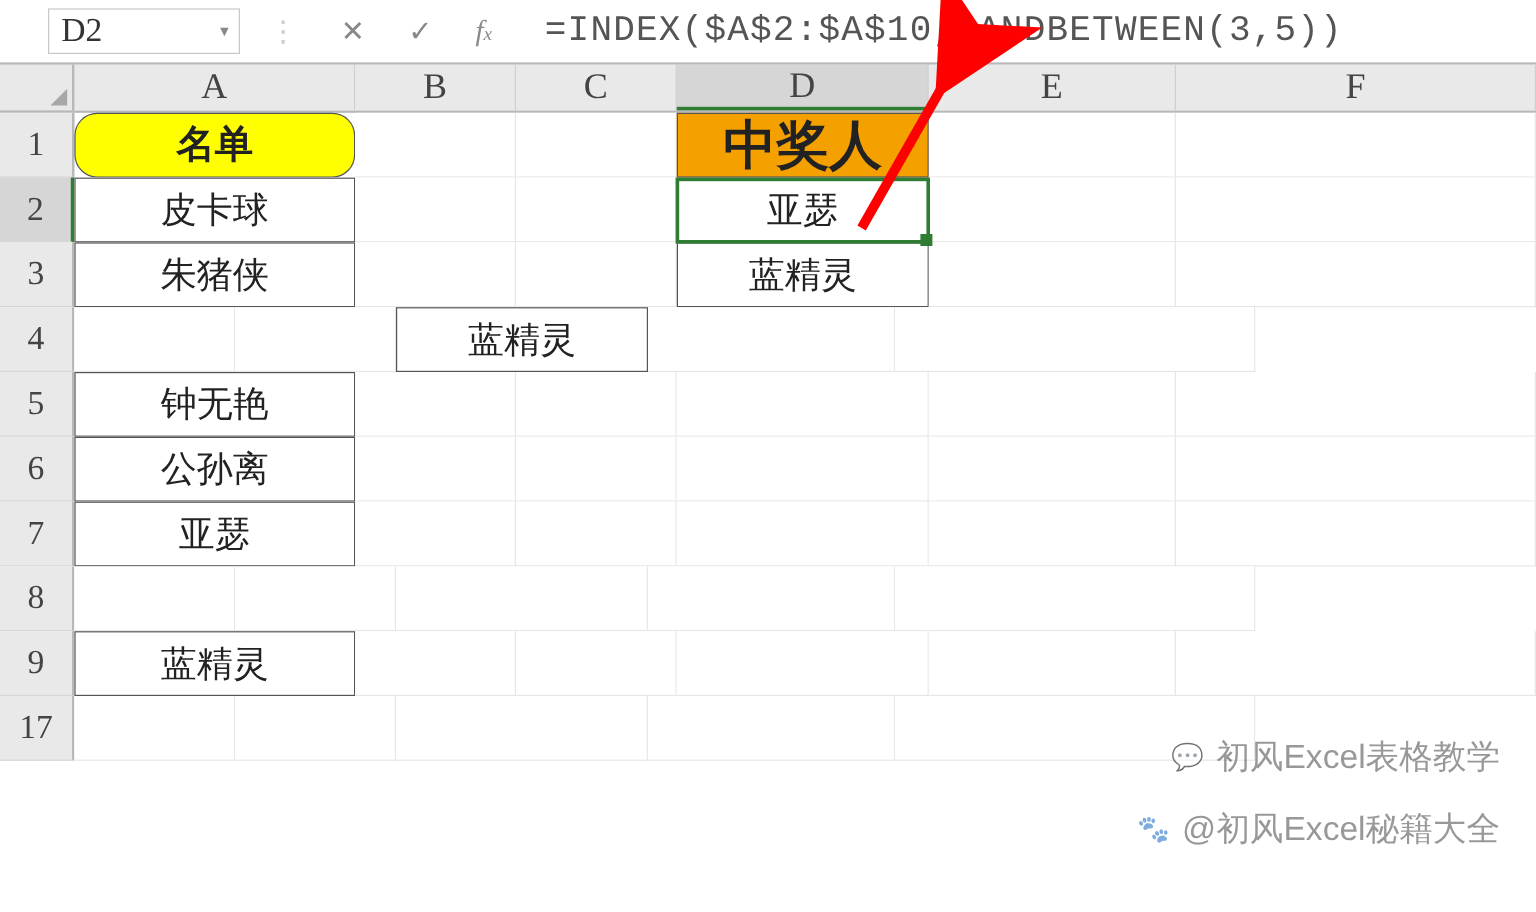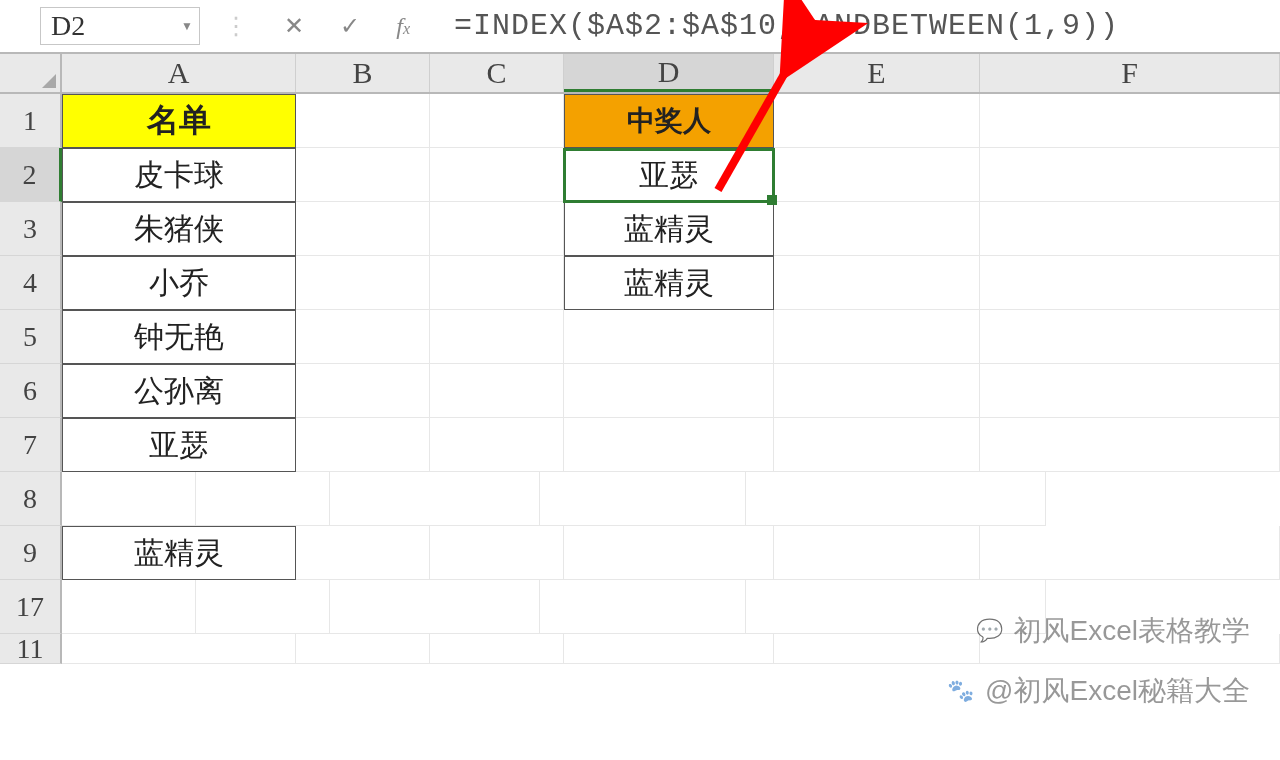--- a/index.html
+++ b/index.html
@@ -112,22 +112,22 @@
   
   .wA { width: 234px; }
   .wB { width: 134px; }
   .wC { width: 134px; }
   .wD { width: 210px; }
   .wE { width: 206px; }
   .wF { width: 300px; }
 
   
   .b { border:1px solid #555 !important; }
-  .hdrA { background:#ffff00; font-weight:bold; font-size:32px; }
-  .hdrD { background:#f4a100; font-weight:bold; font-size:28px; }
+  .hdrA { background:#ffff00; font-weight:bold; font-size:32px;border-radius:19px; }
+  .hdrD { background:#f4a100; font-weight:bold; font-size:44px; }
 
   
   .sel-cell {
     position:absolute;
     border:3px solid #2f7d32;
     pointer-events:none;
     z-index:5;
   }
   .sel-handle {
     position:absolute;
@@ -157,21 +157,21 @@
   <div class="name-box">
     <span>D2</span>
     <span class="dd">▼</span>
   </div>
   <div class="fb-btns">
     <span class="fb-btn sep">⋮</span>
     <span class="fb-btn x">✕</span>
     <span class="fb-btn check"></span>
     <span class="fb-btn fx">f<span style="font-size:16px;">x</span></span>
   </div>
-  <div class="formula-input">=INDEX($A$2:$A$10,RANDBETWEEN(1,9))</div>
+  <div class="formula-input">=INDEX($A$2:$A$10,RANDBETWEEN(3,5))</div>
 </div>
 
 <div class="grid-wrap">
 
   <div class="col-headers">
     <div class="corner"></div>
     <div class="col-h wA">A</div>
     <div class="col-h wB">B</div>
     <div class="col-h wC">C</div>
     <div class="col-h wD sel">D</div>
@@ -204,21 +204,20 @@
     <div class="cell wA b">朱猪侠</div>
     <div class="cell wB"></div>
     <div class="cell wC"></div>
     <div class="cell wD b">蓝精灵</div>
     <div class="cell wE"></div>
     <div class="cell wF"></div>
   </div>
 
   <div class="row">
     <div class="row-h">4</div>
-    <div class="cell wA b">小乔</div>
     <div class="cell wB"></div>
     <div class="cell wC"></div>
     <div class="cell wD b">蓝精灵</div>
     <div class="cell wE"></div>
     <div class="cell wF"></div>
   </div>
 
   <div class="row">
     <div class="row-h">5</div>
     <div class="cell wA b">钟无艳</div>
@@ -270,29 +269,20 @@
 
   <div class="row">
     <div class="row-h">17</div>
     <div class="cell wB"></div>
     <div class="cell wC"></div>
     <div class="cell wD"></div>
     <div class="cell wE"></div>
     <div class="cell wF"></div>
   </div>
 
-  <div class="row short">
-    <div class="row-h" style="height:30px;">11</div>
-    <div class="cell wA"></div>
-    <div class="cell wB"></div>
-    <div class="cell wC"></div>
-    <div class="cell wD"></div>
-    <div class="cell wE"></div>
-    <div class="cell wF"></div>
-  </div>
 
   <div class="sel-cell" style="left:563px; top:94px; width:212px; height:55px;">
     <div class="sel-handle"></div>
   </div>
 
   <div class="arrow" style="left:700px; top:-44px; width:180px; height:220px;">
     <svg width="180" height="220">
       <defs>
         <marker id="ah" markerWidth="14" markerHeight="14" refX="3" refY="6" orient="auto">
           <path d="M0,0 L12,6 L0,12 L3,6 Z" fill="#ff0000"></path>

